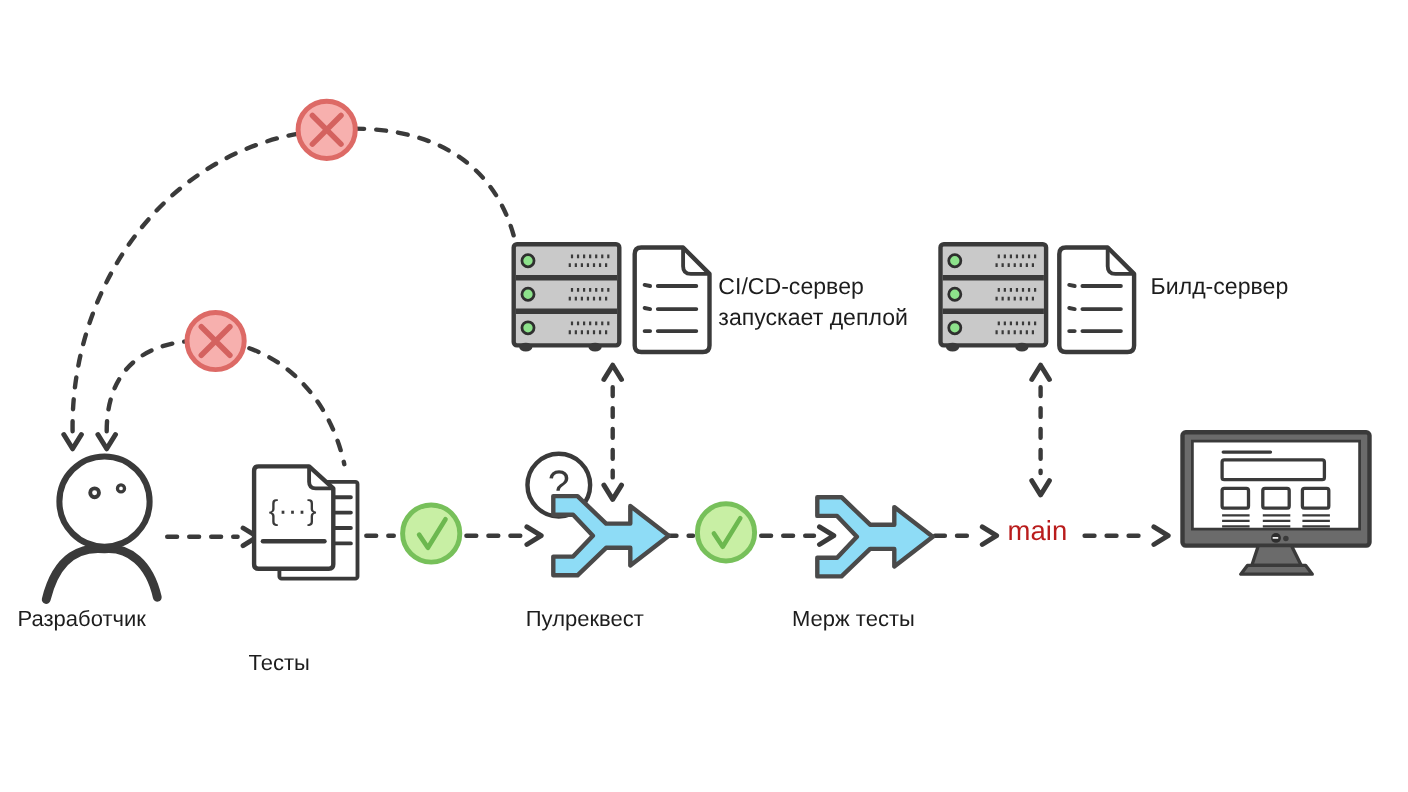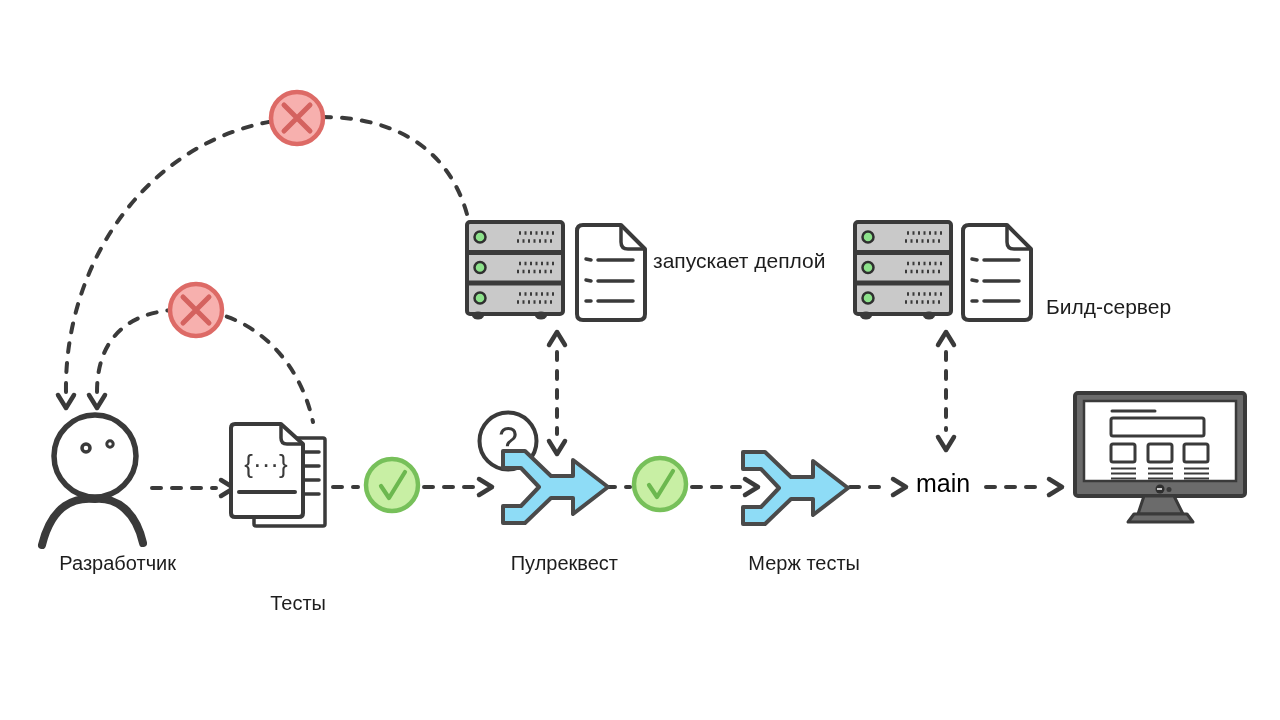--- a/index.html
+++ b/index.html
@@ -3,27 +3,27 @@
 <meta charset="utf-8">
 <style>
   html,body{margin:0;padding:0;}
   body{
     width:1280px;height:720px;background:#ffffff;overflow:hidden;position:relative;
     font-family:"Liberation Sans", sans-serif;
   }
   #diagram-canvas{position:absolute;left:0;top:0;}
   .label{
     position:absolute;color:#1d1d1d;font-size:20px;line-height:24px;
-    text-align:right;white-space:nowrap;
+    text-align:left;white-space:nowrap;
   }
   .caption{
     position:absolute;color:#1d1d1d;font-size:21px;line-height:28px;text-align:left;
   }
   .branch-label{
-    position:absolute;color:#000000;font-size:25px;line-height:28px;
+    position:absolute;color:#b91c1c;font-size:25px;line-height:28px;
   }
   svg text{font-family:"Liberation Sans", sans-serif;}
 </style>
 </head>
 <body>
 
 <svg id="diagram-canvas" width="1280" height="720" viewBox="0 0 1280 720">
 
   <defs>
 
@@ -182,17 +182,18 @@
 </svg>
 
 <div class="label" style="left:16px;top:551px;width:160px;">Разработчик</div>
 <div class="label" style="left:226px;top:551px;width:100px;margin-top:40px;">Тесты</div>
 <div class="label" style="left:478px;top:551px;width:140px;">Пулреквест</div>
 <div class="label" style="left:720px;top:551px;width:140px;">Мерж тесты</div>
 
 <div class="branch-label" style="left:916px;top:469px;">main</div>
 
 <div class="caption" style="left:653px;top:247px;">
+  <div>CI/CD-сервер</div>
   <div>запускает деплой</div>
 </div>
-<div class="caption" style="left:1046px;top:247px;margin-top:46px;">
+<div class="caption" style="left:1046px;top:247px;">
   <div>Билд-сервер</div>
 </div>
 
 </body></html>

